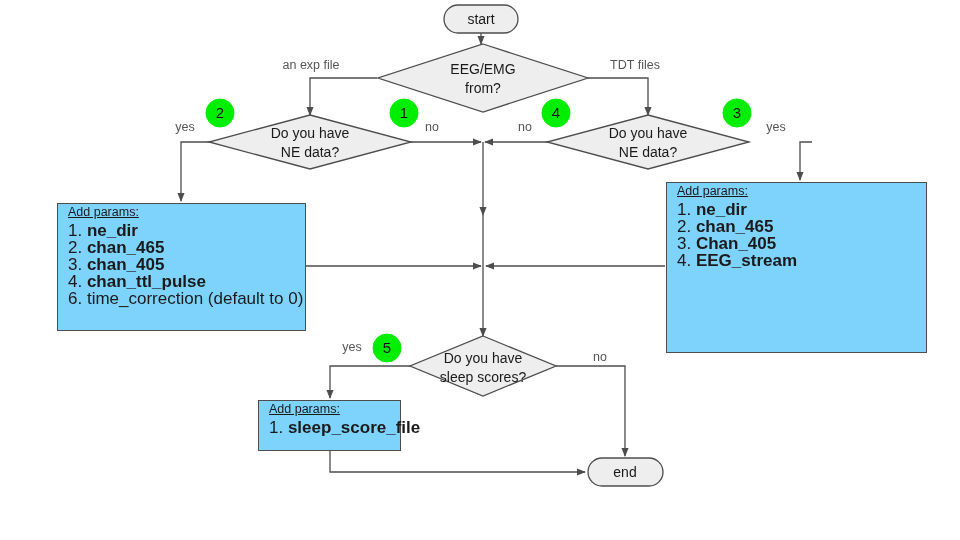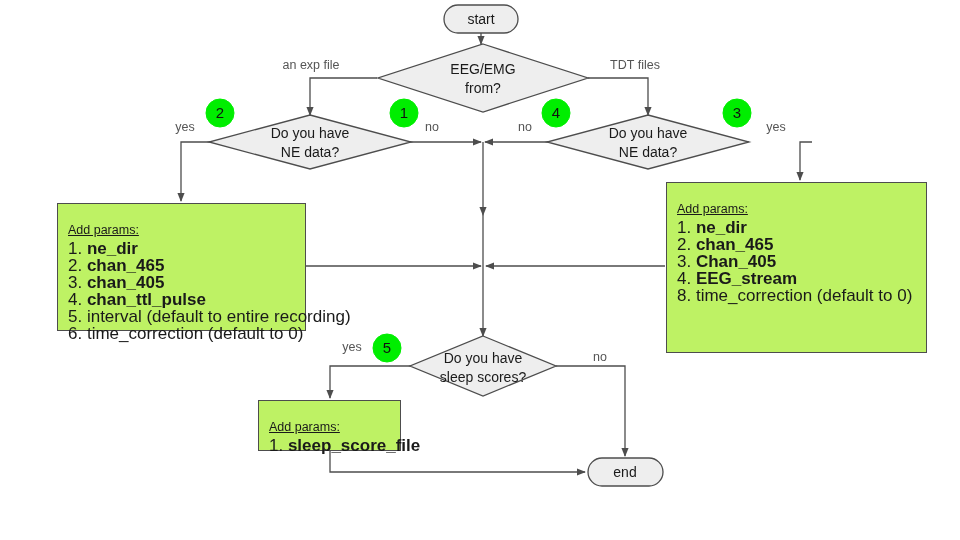--- a/index.html
+++ b/index.html
@@ -57,24 +57,24 @@
   .badge-text {
     font-family: "Liberation Sans", sans-serif;
     font-size: 15px;
     fill: #111111;
     text-anchor: middle;
     dominant-baseline: middle;
   }
   
   .param-box {
     position: absolute;
-    background: #bef264;
+    background: #7dd3fc;
     border: 1.3px solid #4d4d4d;
     box-sizing: border-box;
-    padding: 18px 10px 8px 10px;
+    padding: 0 10px 8px 10px;
   }
   .param-title {
     font-size: 12.5px;
     color: #1a1a1a;
     text-decoration: underline;
     margin: 0 0 1px 0;
     line-height: 17px;
     white-space: nowrap;
   }
   .param-list {
@@ -209,33 +209,31 @@
       </g>
   </svg>
 
   <div class="param-box" id="box-left">
     <div class="param-title">Add params:</div>
     <ul class="param-list">
         <li class="req"><span class="num">1.</span><span class="val"> ne_dir</span></li>
         <li class="req"><span class="num">2.</span><span class="val"> chan_465</span></li>
         <li class="req"><span class="num">3.</span><span class="val"> chan_405</span></li>
         <li class="req"><span class="num">4.</span><span class="val"> chan_ttl_pulse</span></li>
-        <li><span class="num">5.</span><span class="val"> interval (default to entire recording)</span></li>
         <li><span class="num">6.</span><span class="val"> time_correction (default to 0)</span></li>
       </ul>
   </div>
 
   <div class="param-box" id="box-right">
     <div class="param-title">Add params:</div>
     <ul class="param-list">
         <li class="req"><span class="num">1.</span><span class="val"> ne_dir</span></li>
         <li class="req"><span class="num">2.</span><span class="val"> chan_465</span></li>
         <li class="req"><span class="num">3.</span><span class="val"> Chan_405</span></li>
         <li class="req"><span class="num">4.</span><span class="val"> EEG_stream</span></li>
-        <li><span class="num">8.</span><span class="val"> time_correction (default to 0)</span></li>
       </ul>
   </div>
 
   <div class="param-box" id="box-sleep">
     <div class="param-title">Add params:</div>
     <ul class="param-list">
         <li class="req"><span class="num">1.</span><span class="val"> sleep_score_file</span></li>
       </ul>
   </div>
 

